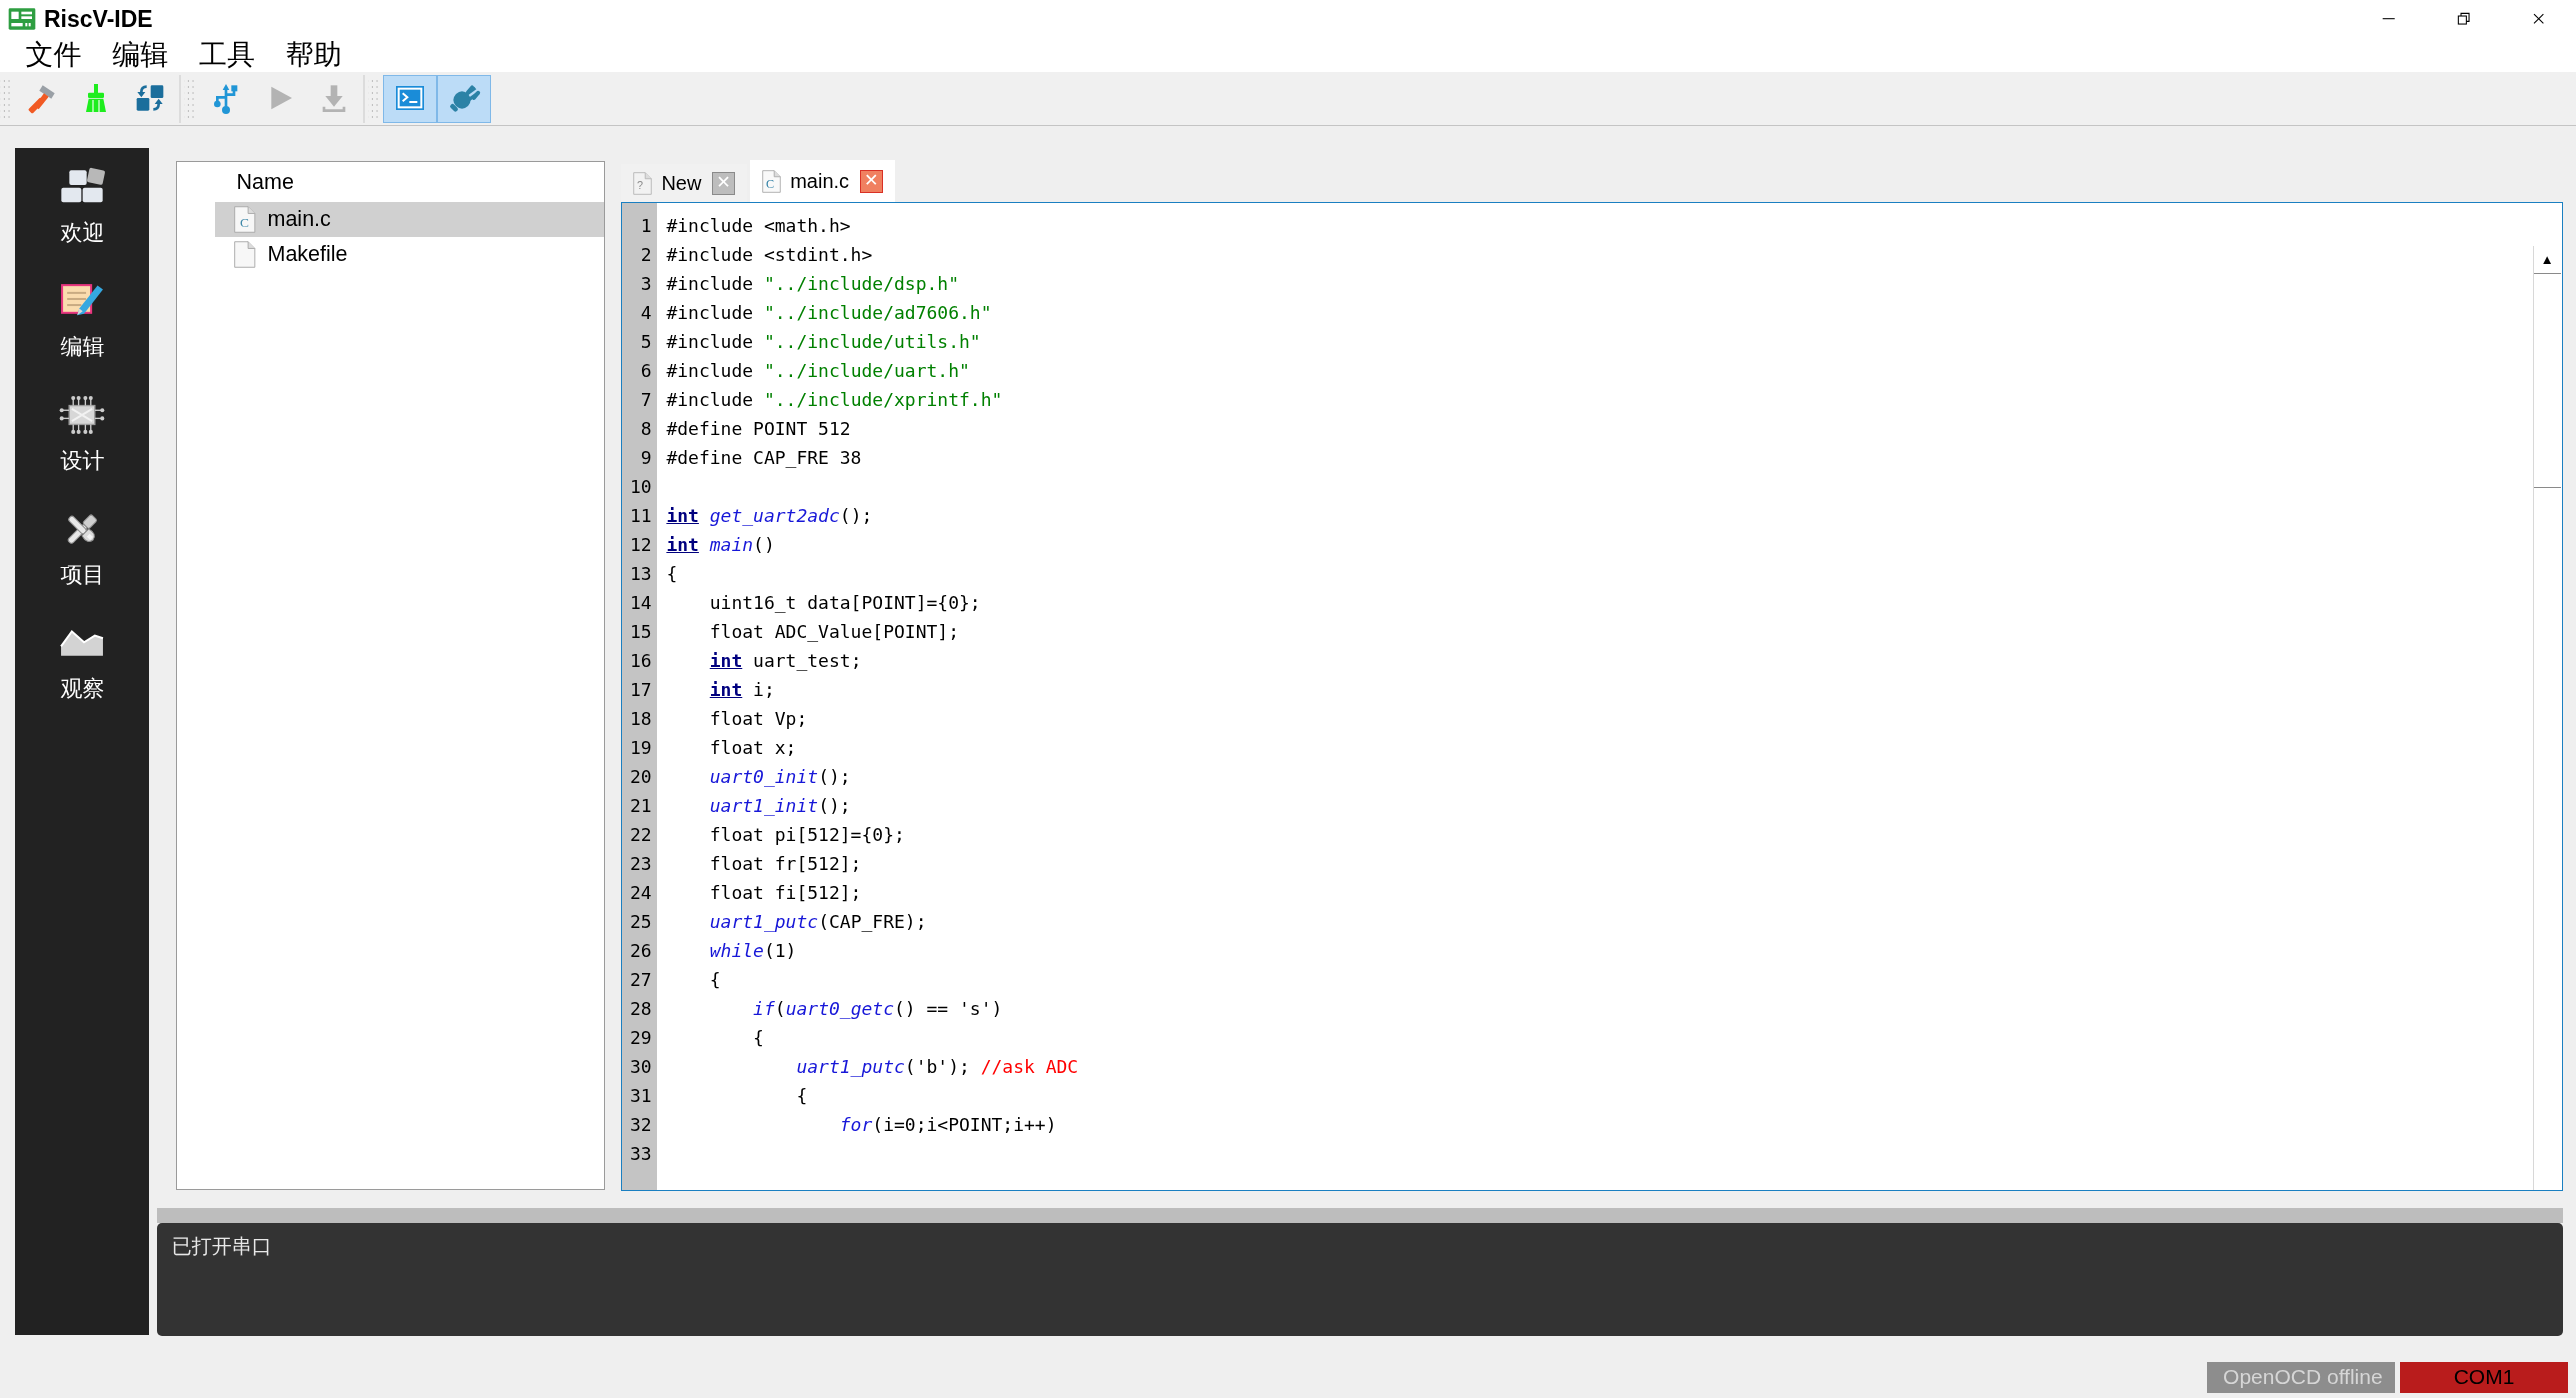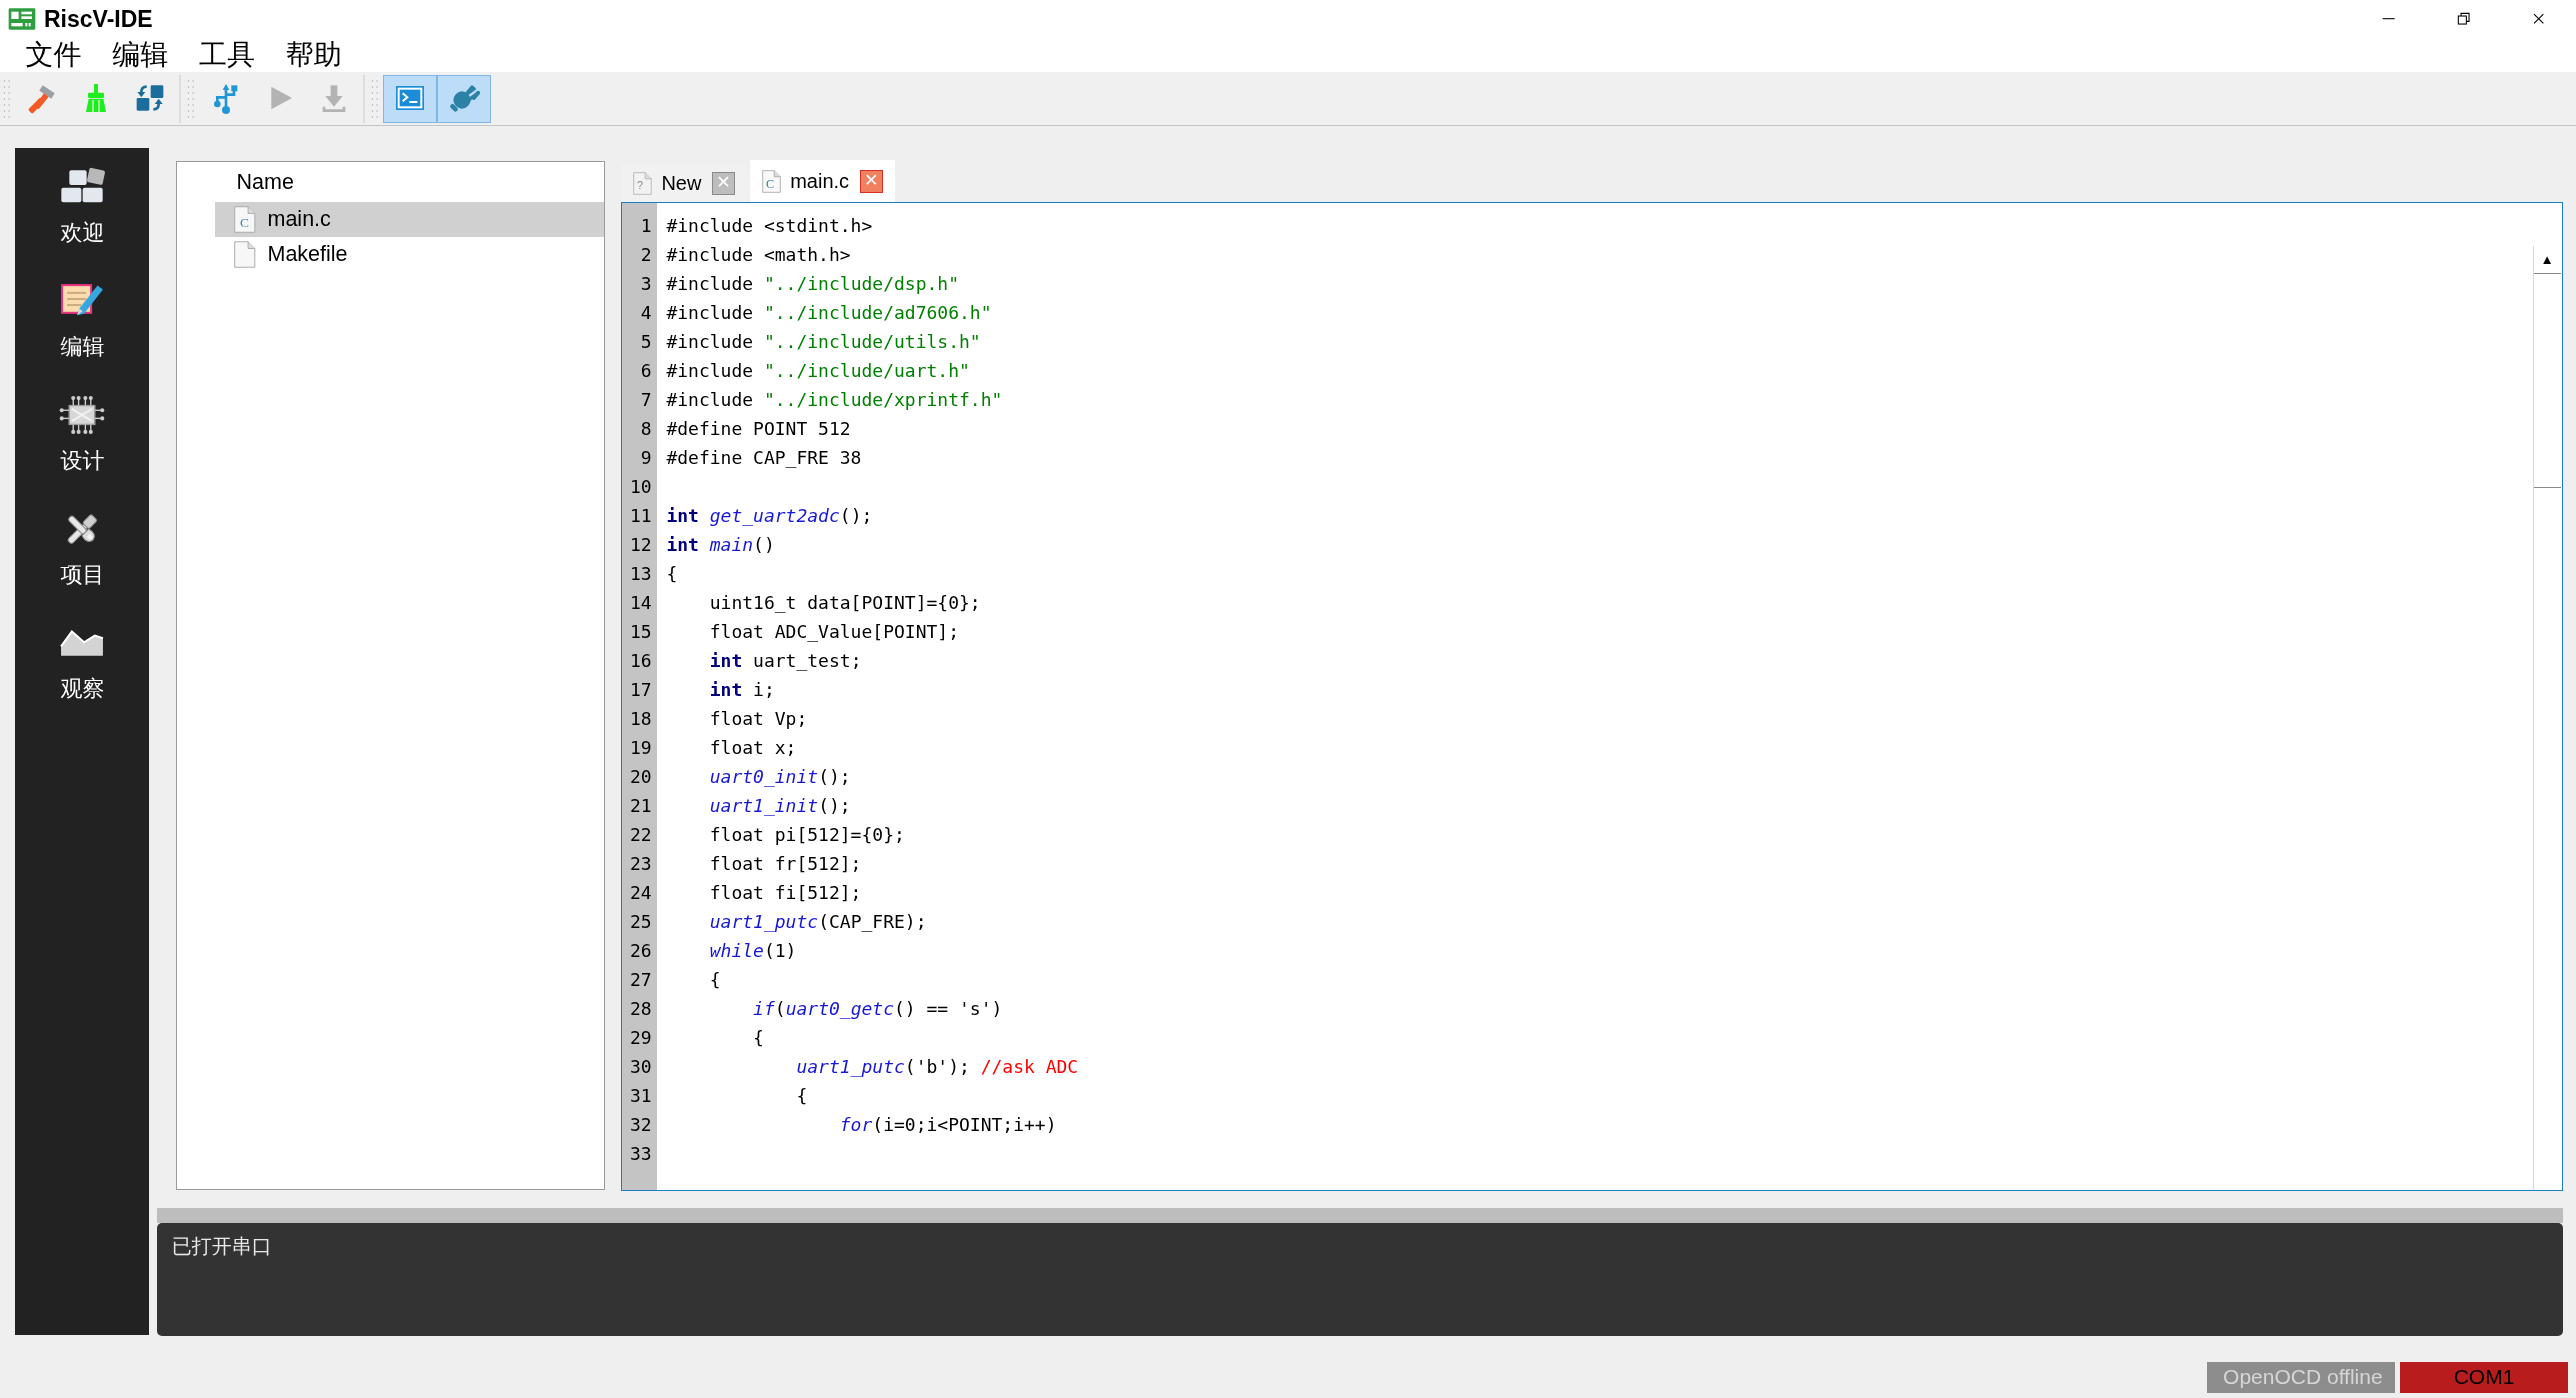--- a/index.html
+++ b/index.html
@@ -122,21 +122,21 @@
     line-height: 29px; color: #000;
   }
   .code-area {
     flex: 1 1 auto; padding-top: 8px; padding-left: 9.4px; overflow: hidden;
     background: #ffffff;
   }
   .code-line {
     font-family: "DejaVu Sans Mono", monospace; font-size: 18px;
     line-height: 29px; color: #000; white-space: pre;
   }
-  .k  { color: #00007f; font-weight: bold; }      
+  .k  { color: #00007f; font-weight: bold; text-decoration: underline; }      
   .fn { color: #1717d8; font-style: italic; }     
   .st { color: #008000; }                         
   .cm { color: #ff0000; }                         
 
   .vscroll {
     position: absolute; right: 1.3px; top: 43px; width: 28px; height: 986px;
     background: #ffffff; border-left: 0.7px solid #d8d8d8;
     display: flex; flex-direction: column; align-items: center;
   }
   .vs-arrow {
@@ -506,22 +506,22 @@
         <div>26</div>
         <div>27</div>
         <div>28</div>
         <div>29</div>
         <div>30</div>
         <div>31</div>
         <div>32</div>
         <div>33</div>
       </div>
     <div class="code-area" id="codearea">
+        <div class="code-line"><span>#include &lt;math.h&gt;</span></div>
         <div class="code-line"><span>#include &lt;stdint.h&gt;</span></div>
-        <div class="code-line"><span>#include &lt;math.h&gt;</span></div>
         <div class="code-line"><span>#include </span><span class="st">"../include/dsp.h"</span></div>
         <div class="code-line"><span>#include </span><span class="st">"../include/ad7606.h"</span></div>
         <div class="code-line"><span>#include </span><span class="st">"../include/utils.h"</span></div>
         <div class="code-line"><span>#include </span><span class="st">"../include/uart.h"</span></div>
         <div class="code-line"><span>#include </span><span class="st">"../include/xprintf.h"</span></div>
         <div class="code-line"><span>#define POINT 512</span></div>
         <div class="code-line"><span>#define CAP_FRE 38</span></div>
         <div class="code-line">&nbsp;</div>
         <div class="code-line"><span class="k">int</span><span> </span><span class="fn">get_uart2adc</span><span>();</span></div>
         <div class="code-line"><span class="k">int</span><span> </span><span class="fn">main</span><span>()</span></div>

